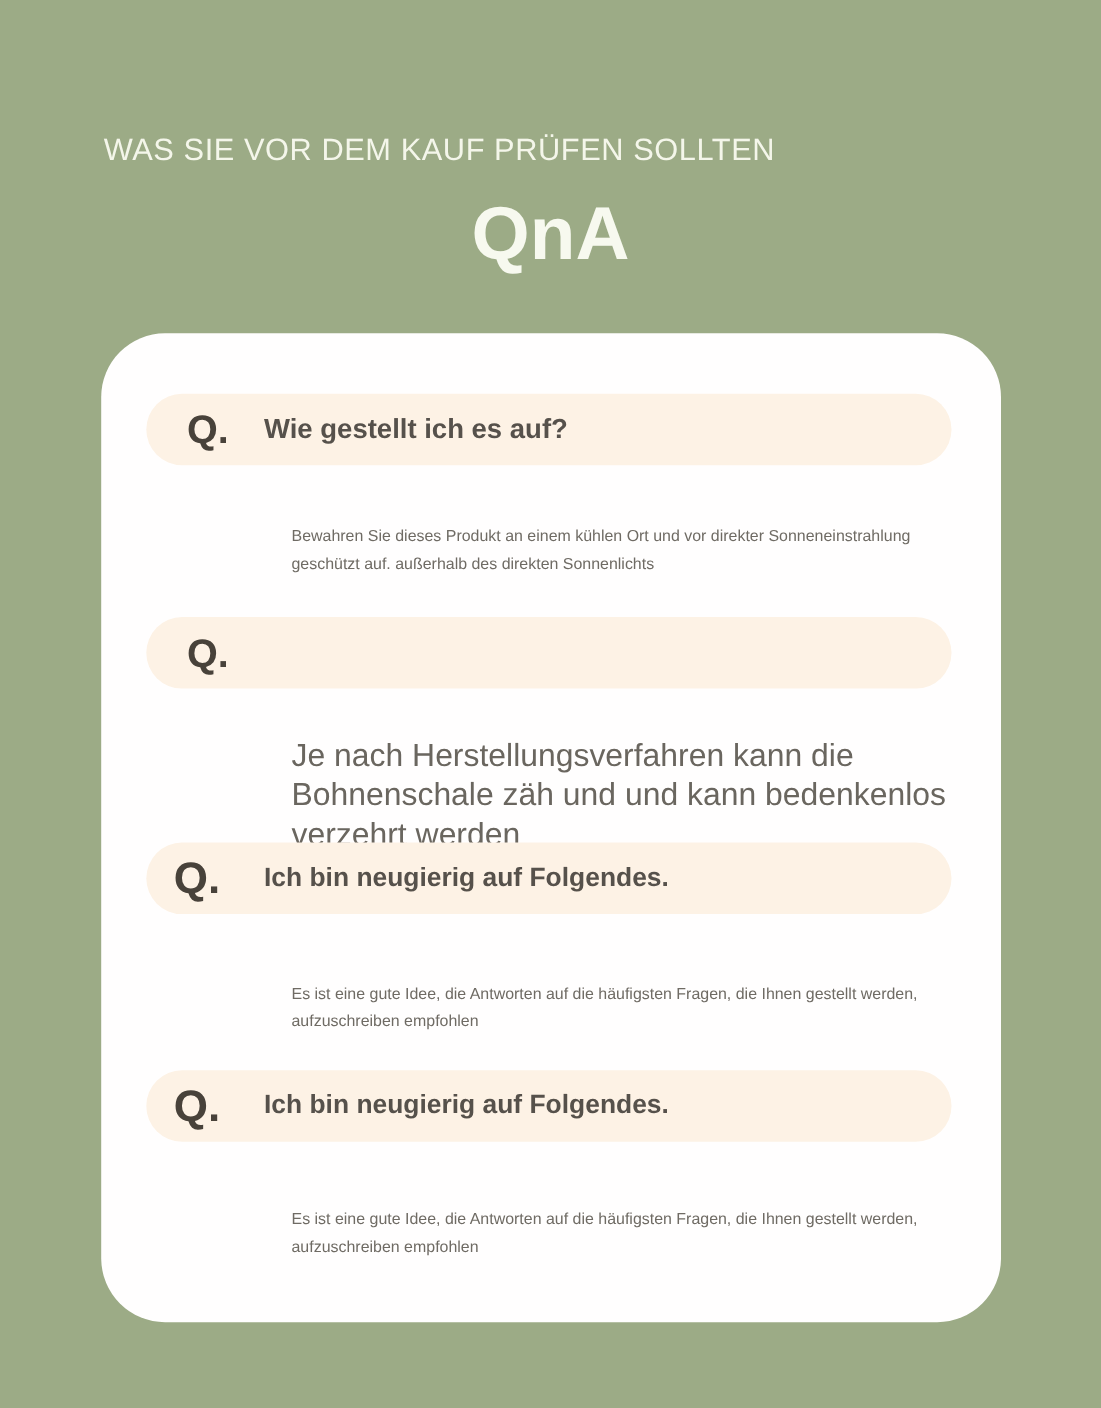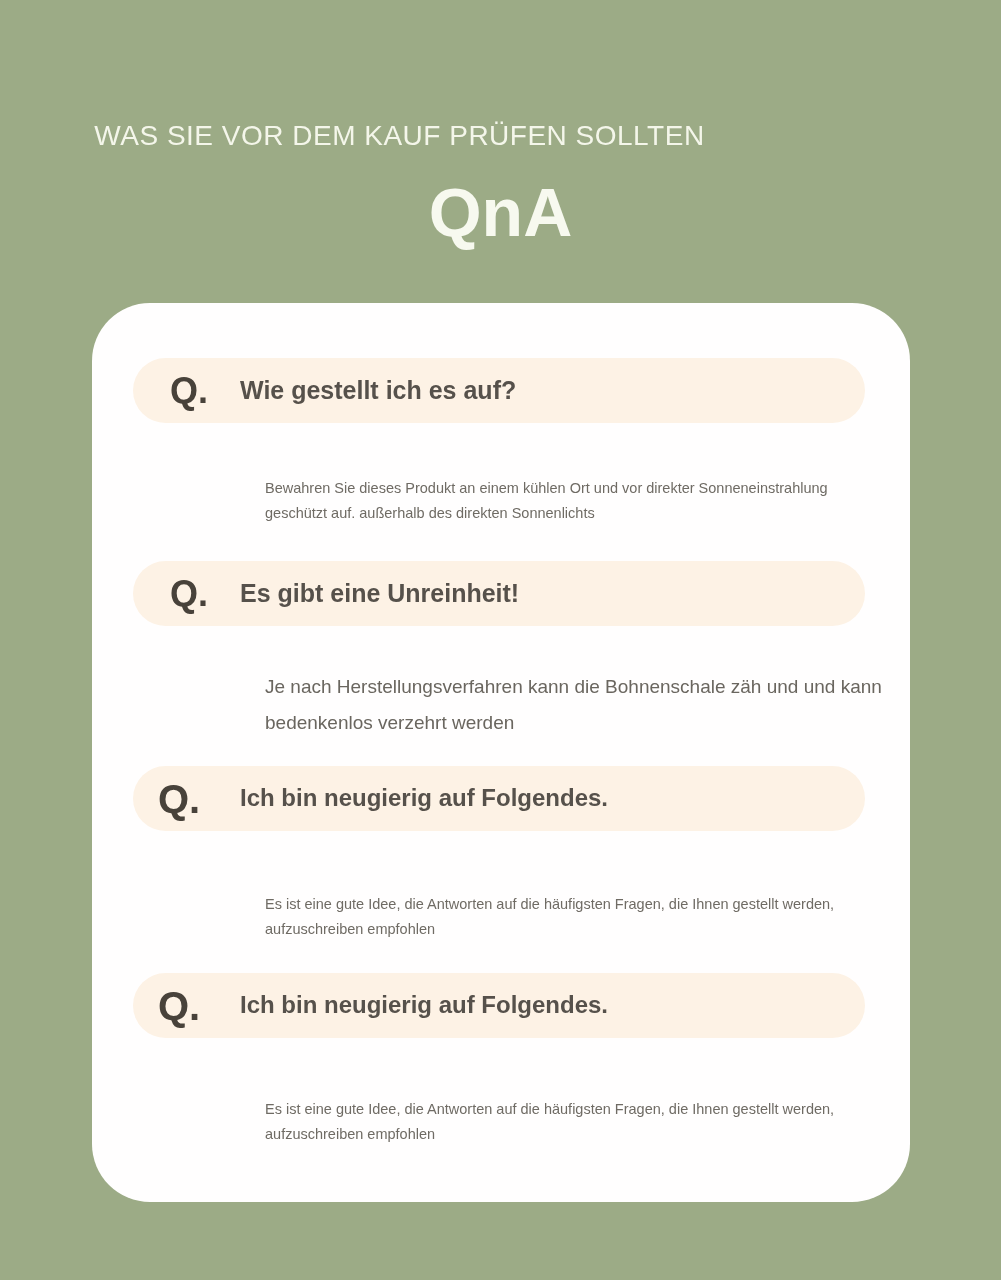--- a/index.html
+++ b/index.html
@@ -90,21 +90,21 @@
     left: 157px;
     width: 624px;
     margin: 16px;
     color: #6f6b64;
   }
   .answer.small {
     font-size: 14.5px;
     line-height: 25px;
   }
   .answer.large {
-    font-size: 19px;
+    font-size: 29px;
     line-height: 36px;
     color: #6a665f;
   }
   .answer-1 { top: 157px; }
   .answer-2 { top: 350px; }
   .answer-3 { top: 573px; }
   .answer-4 { top: 778px; }
 </style>
 </head>
 <body>
@@ -117,21 +117,20 @@
 <div class="card">
 
   <div class="pill title-lg pill-1">
     <span class="q-label">Q.</span>
     <span class="question">Wie gestellt ich es auf?</span>
   </div>
   <p class="answer small answer-1">Bewahren Sie dieses Produkt an einem kühlen Ort und vor direkter Sonneneinstrahlung geschützt auf. außerhalb des direkten Sonnenlichts</p>
 
   <div class="pill title-lg pill-2">
     <span class="q-label">Q.</span>
-    <span class="question">Es gibt eine Unreinheit!</span>
   </div>
   <p class="answer large answer-2">Je nach Herstellungsverfahren kann die Bohnenschale zäh und und kann bedenkenlos verzehrt werden</p>
 
   <div class="pill title-sm pill-3">
     <span class="q-label">Q.</span>
     <span class="question">Ich bin neugierig auf Folgendes.</span>
   </div>
   <p class="answer small answer-3">Es ist eine gute Idee, die Antworten auf die häufigsten Fragen, die Ihnen gestellt werden, aufzuschreiben empfohlen</p>
 
   <div class="pill title-sm pill-4">

